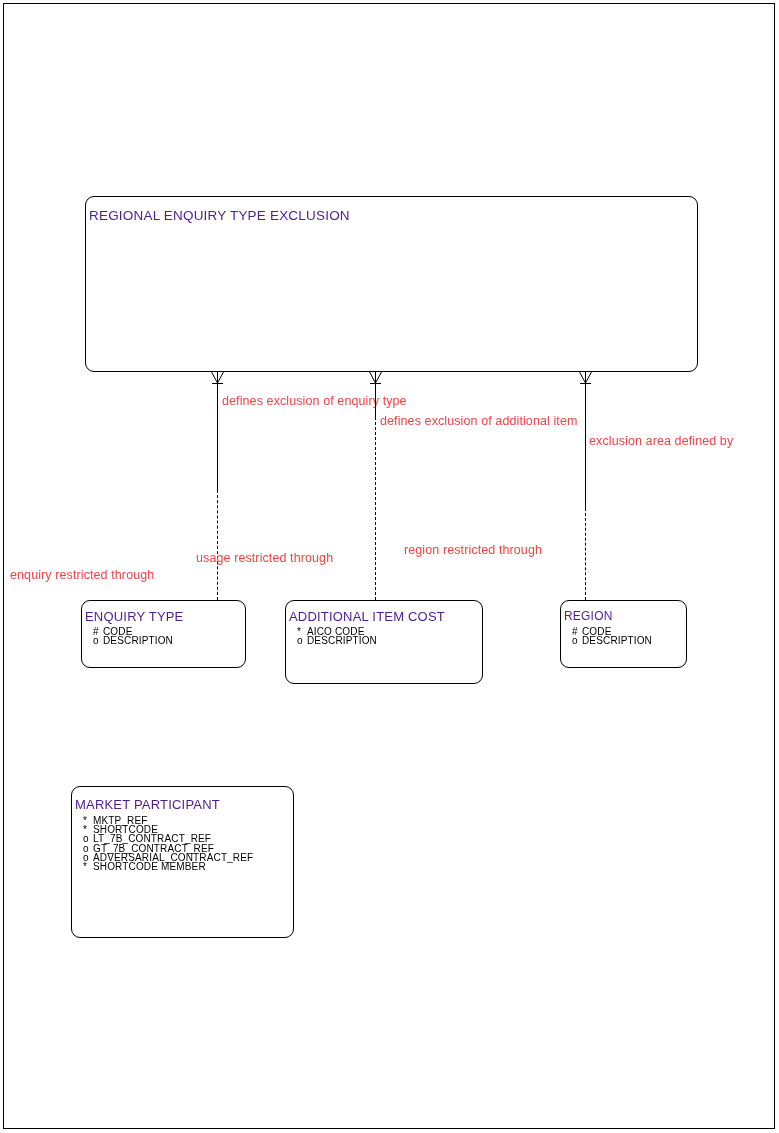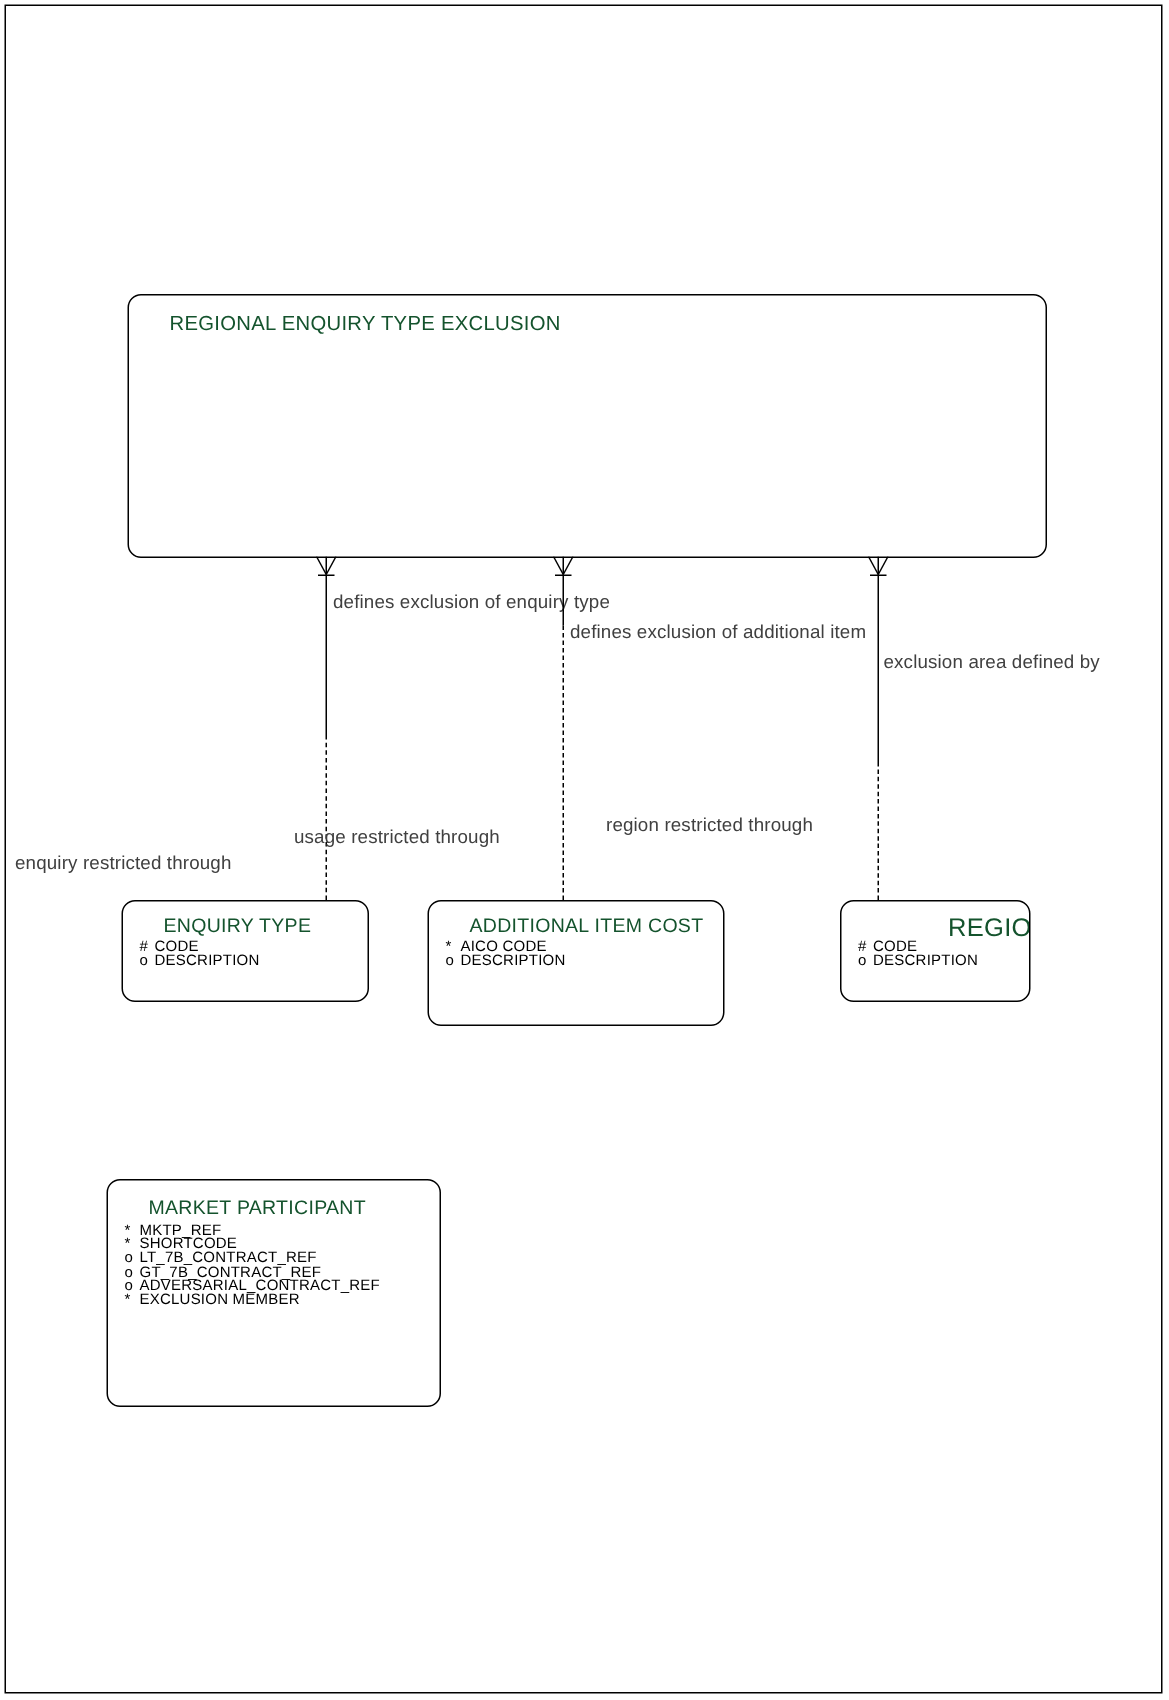--- a/index.html
+++ b/index.html
@@ -33,23 +33,23 @@
   .entity {
     position: absolute;
     box-sizing: border-box;
     border: 1px solid #000000;
     border-radius: 9px;
     background: #ffffff;
     overflow: hidden;
   }
   .entity-title {
     position: absolute;
-    left: 27px;
-    white-space: nowrap;
-    color: #14532d;
+    left: 3px;
+    white-space: nowrap;
+    color: #4c1d95;
     letter-spacing: 0.2px;
   }
   .attr-list {
     position: absolute;
     left: 11px;
     white-space: nowrap;
   }
   .attr {
     display: block;
     white-space: nowrap;
@@ -96,21 +96,21 @@
   #ent-aico .entity-title { top: 8px; font-size: 13px; }
   #ent-aico .attr-list { top: 26px; }
 
   
   #ent-region {
     left: 560px;
     top: 600px;
     width: 127px;
     height: 68px;
   }
-  #ent-region .entity-title { top: 8px; font-size: 17px; margin-left: 44px; }
+  #ent-region .entity-title { top: 8px; font-size: 12px; }
   #ent-region .attr-list { top: 26px; }
 
   
   #ent-market {
     left: 71px;
     top: 786px;
     width: 223px;
     height: 152px;
   }
   #ent-market .entity-title { top: 10px; font-size: 13px; }
@@ -140,21 +140,21 @@
     height: 0;
     width: 11px;
     border-top: 1px solid #000000;
   }
 
   
   .rel-label {
     position: absolute;
     white-space: nowrap;
     font-size: 12.5px;
-    color: #404040;
+    color: #ef4444;
     letter-spacing: 0.1px;
   }
 </style>
 </head>
 <body>
 
 <div id="page">
 
   <div id="page-border"></div>
 
@@ -231,17 +231,17 @@
   </div>
 
   <div class="entity" id="ent-market">
     <div class="entity-title">MARKET PARTICIPANT</div>
     <div class="attr-list">
         <span class="attr"><span class="mark">*</span><span>MKTP_REF</span></span>
         <span class="attr"><span class="mark">*</span><span>SHORTCODE</span></span>
         <span class="attr"><span class="mark">o</span><span>LT_7B_CONTRACT_REF</span></span>
         <span class="attr"><span class="mark">o</span><span>GT_7B_CONTRACT_REF</span></span>
         <span class="attr"><span class="mark">o</span><span>ADVERSARIAL_CONTRACT_REF</span></span>
-        <span class="attr"><span class="mark">*</span><span>EXCLUSION MEMBER</span></span>
+        <span class="attr"><span class="mark">*</span><span>SHORTCODE MEMBER</span></span>
       </div>
   </div>
 
 </div>
 
 </body></html>

